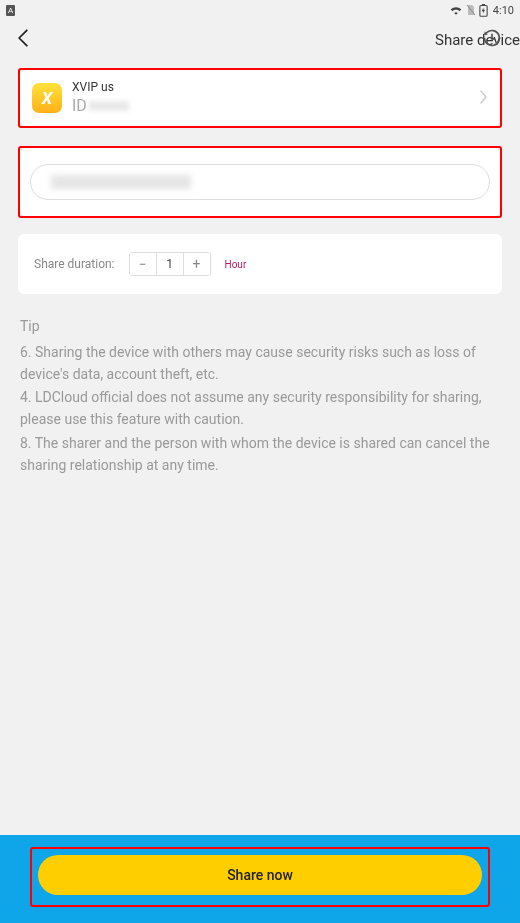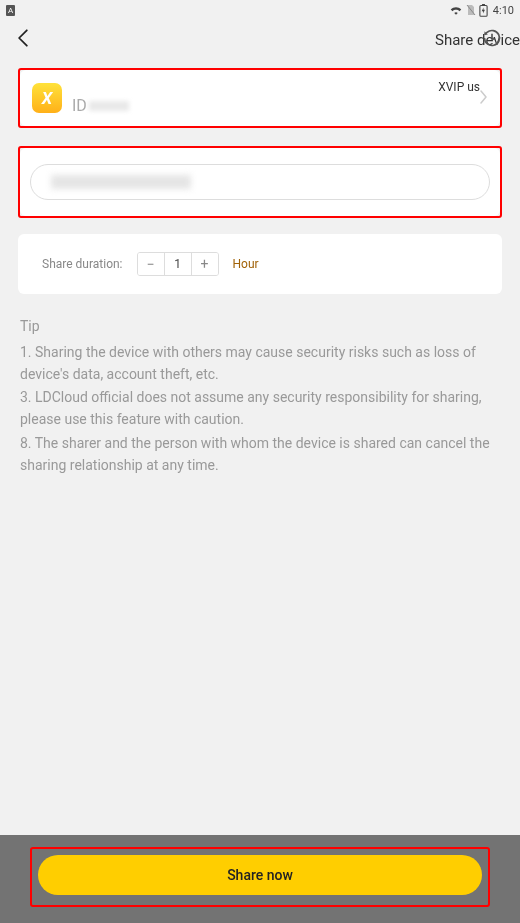--- a/index.html
+++ b/index.html
@@ -9,38 +9,38 @@
 .statusbar .right svg { display:block; }
 .header { height:40px; display:flex; align-items:center; justify-content:flex-end; position:relative; }
 .header-title { font-size:15px; color:#333; }
 .back-btn { position:absolute; left:18px; top:50%; transform:translateY(-50%); }
 .history-btn { position:absolute; right:18px; top:50%; transform:translateY(-50%); }
 .content { padding:0 18px; }
 .highlight-box { border:2px solid #ff0000; border-radius:3px; margin-top:8px; }
 .card { background:#fff; border-radius:6px; }
 .device-card { display:flex; align-items:center; padding:10px 12px; }
 .app-icon { width:30px; height:30px; border-radius:7px; background:linear-gradient(180deg,#ffe23a,#ffb019); display:flex; align-items:center; justify-content:center; color:#fff; font-weight:700; font-style:italic; font-size:17px; margin-right:10px; flex-shrink:0; }
-.device-info { flex:1;text-align:right; }
+.device-info { flex:1; }
 .device-name { font-size:12px; color:#333; line-height:1.3; }
 .device-id-row { font-size:16px; color:#aaa; line-height:1.3; display:flex; align-items:center; }
 .blurred { display:inline-block; width:40px; height:10px; background:#e9e9e9; filter:blur(2px); margin-left:2px; }
 .chev { color:#ccc; }
 .input-card { padding:16px 10px; margin-top:0; }
 .text-input { width:100%; height:36px; border:1px solid #ddd; border-radius:22px; background:#fff; padding:0 20px; display:flex; align-items:center; }
 .input-blur { width:140px; height:14px; background:#e5e5e5; filter:blur(3px); }
-.duration-card { margin-top:16px; padding:18px 24px; display:flex; align-items:center; gap:14px; }
+.duration-card { margin-top:16px; padding:18px 16px; display:flex; align-items:center; gap:14px; }
 .dur-label { font-size:12px; color:#888; }
 .stepper { display:flex; align-items:center; border:1px solid #ddd; border-radius:3px; overflow:hidden; }
 .step-btn { width:26px; height:22px; display:flex; align-items:center; justify-content:center; background:#fff; font-size:14px; color:#888; cursor:pointer; }
 .step-val { width:28px; height:22px; display:flex; align-items:center; justify-content:center; font-size:12px; color:#444; border-left:1px solid #ddd; border-right:1px solid #ddd; }
-.dur-unit { font-size:12px; color:#a16207; }
+.dur-unit { font-size:10px; color:#be185d; }
 .tip-sec { margin-top:22px; padding:0 2px; font-size:14px; color:#999; line-height:1.55; }
 .tip-title { margin-bottom:4px; }
 .tip-line { margin-bottom:2px; }
-.bottom-bar { position:absolute; bottom:0; left:0; right:0; background:#737373; padding:12px 0 16px; }
+.bottom-bar { position:absolute; bottom:0; left:0; right:0; background:#0ea5e9; padding:12px 0 16px; }
 .bottom-highlight { margin:0 30px; border:2px solid #ff0000; border-radius:3px; padding:6px 6px 10px; }
 .share-btn { width:100%; height:40px; background:#ffce00; border-radius:22px; display:flex; align-items:center; justify-content:center; font-size:14px; color:#222; font-weight:500; cursor:pointer; }
 </style>
 </head>
 <body>
 
 <div class="statusbar">
   <span style="background:#555;color:#fff;font-size:8px;padding:1px 2px;border-radius:1px;">A</span>
   <div class="right">
     <svg width="14" height="11" viewBox="0 0 24 18">
@@ -107,22 +107,22 @@
     <div class="stepper">
       <div class="step-btn">−</div>
       <div class="step-val">1</div>
       <div class="step-btn">+</div>
     </div>
     <span class="dur-unit">Hour</span>
   </div>
 
   <div class="tip-sec">
     <div class="tip-title">Tip</div>
-    <div class="tip-line">1. Sharing the device with others may cause security risks such as loss of device's data, account theft, etc.</div>
-    <div class="tip-line">3. LDCloud official does not assume any security responsibility for sharing, please use this feature with caution.</div>
+    <div class="tip-line">6. Sharing the device with others may cause security risks such as loss of device's data, account theft, etc.</div>
+    <div class="tip-line">4. LDCloud official does not assume any security responsibility for sharing, please use this feature with caution.</div>
     <div class="tip-line">8. The sharer and the person with whom the device is shared can cancel the sharing relationship at any time.</div>
   </div>
 
 </div>
 
 <div class="bottom-bar">
   <div class="bottom-highlight">
     <div class="share-btn">Share now</div>
   </div>
 </div>

